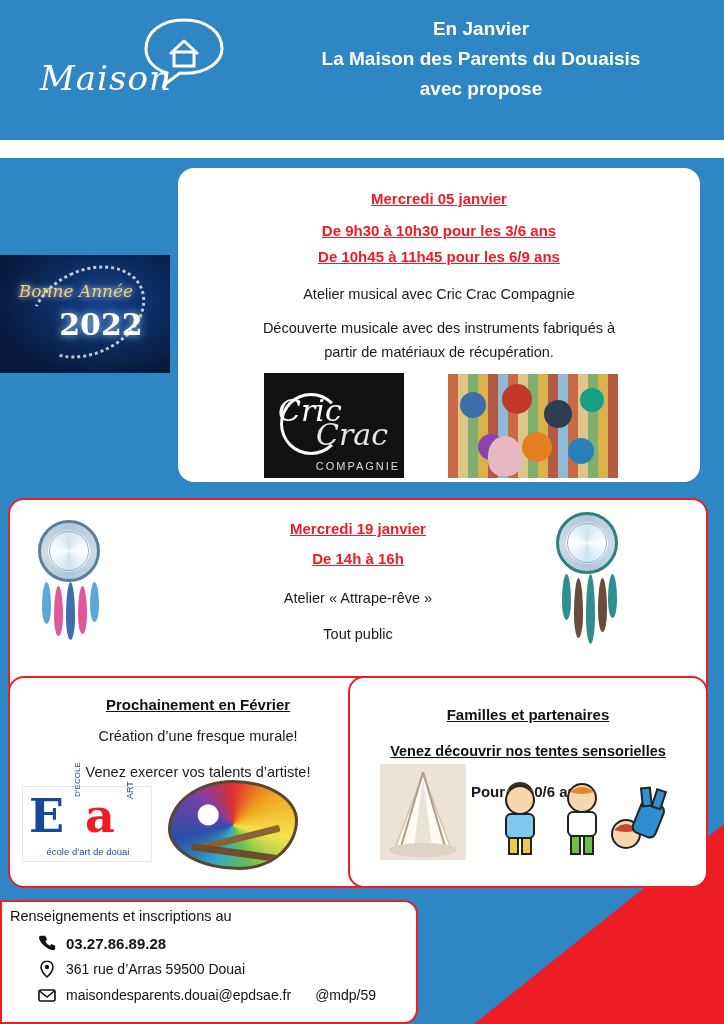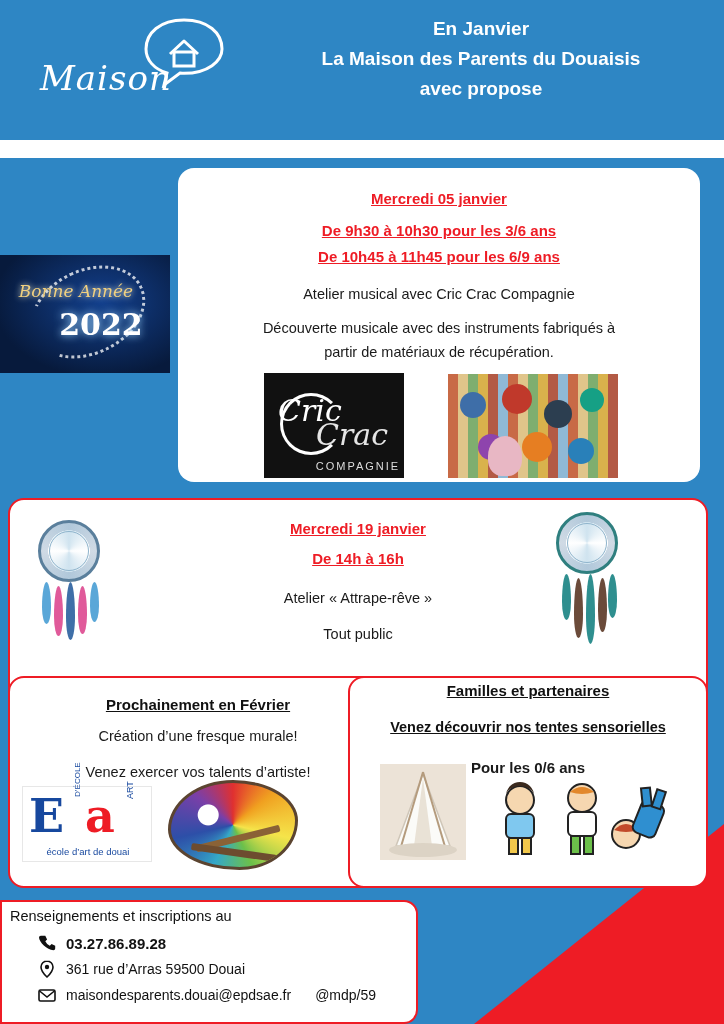--- a/index.html
+++ b/index.html
@@ -385,21 +385,21 @@
   <div class="el-art">ART</div>
   <div class="el-sub">école d’art de douai</div>
 </div>
 
 <div class="palette">
   <div class="brush" style="left:24px; top:52px; width:86px; height:7px; transform:rotate(-14deg);"></div>
   <div class="brush" style="left:20px; top:66px; width:86px; height:7px; transform:rotate(8deg); background:#6d4c2f;"></div>
 </div>
 
 <div class="card red-border" id="card-familles">
-  <div style="padding-top:0">
+  <div style="padding-top:24px">
     <div class="ctitle" style="color:#111">Familles et partenaires</div>
     <div class="ctitle" style="color:#111; margin-top:10px; font-size:14.5px">Venez découvrir nos tentes sensorielles</div>
     <div class="cbody" style="margin-top:16px; font-weight:bold; font-size:15px">Pour les 0/6 ans</div>
   </div>
 </div>
 
 <div class="tente">
   <svg width="86" height="96" viewBox="0 0 86 96">
     <rect x="0" y="0" width="86" height="96" fill="#ece3d7"></rect>
     <path d="M43 10 L16 82 L70 82 Z" fill="#fbfbf8" stroke="#cfc6b8" stroke-width="1.5"></path>

